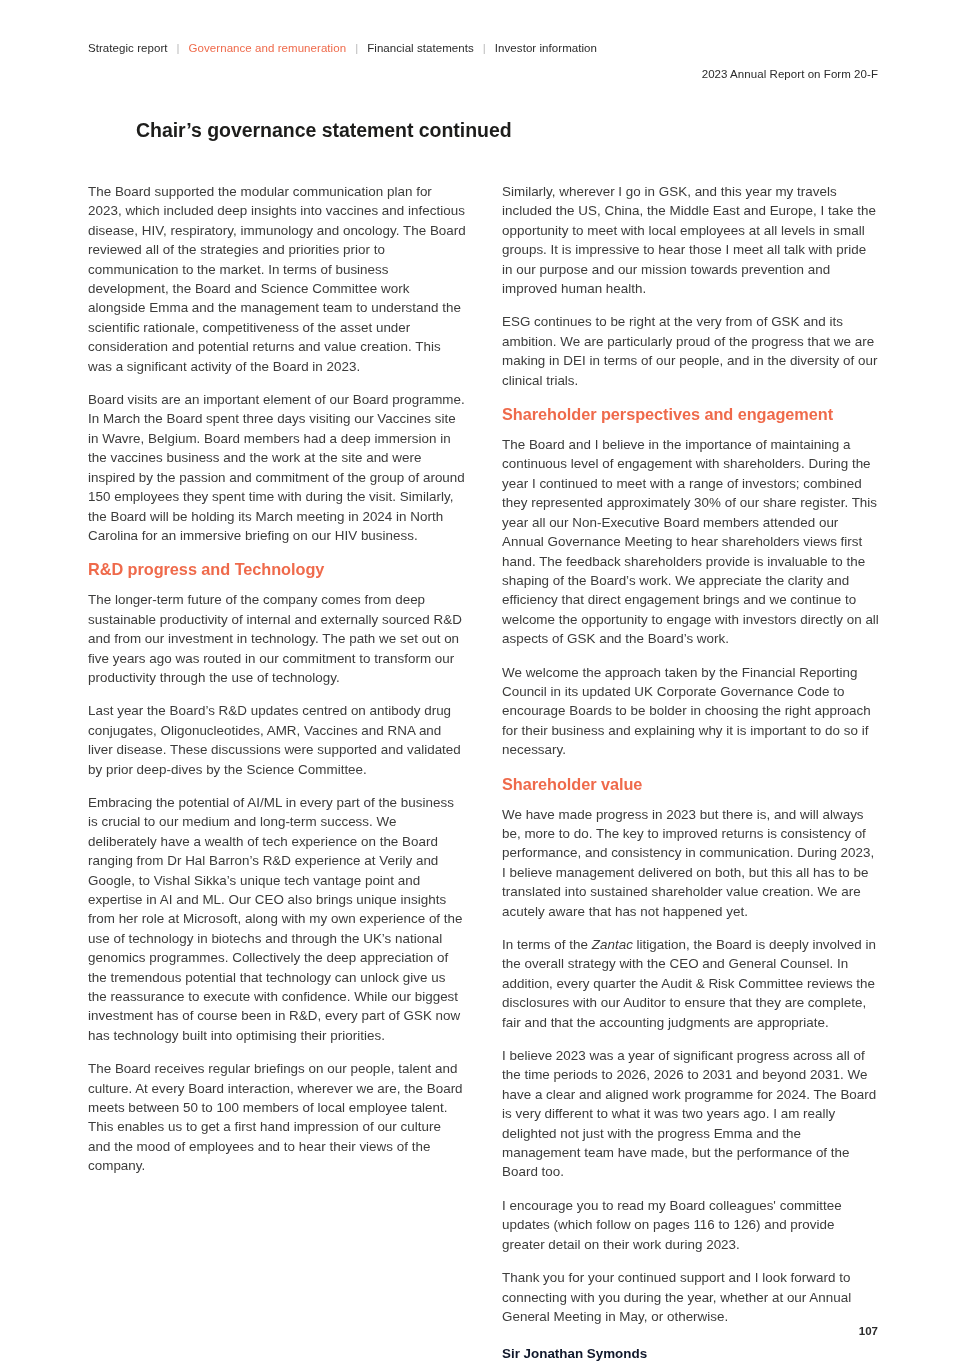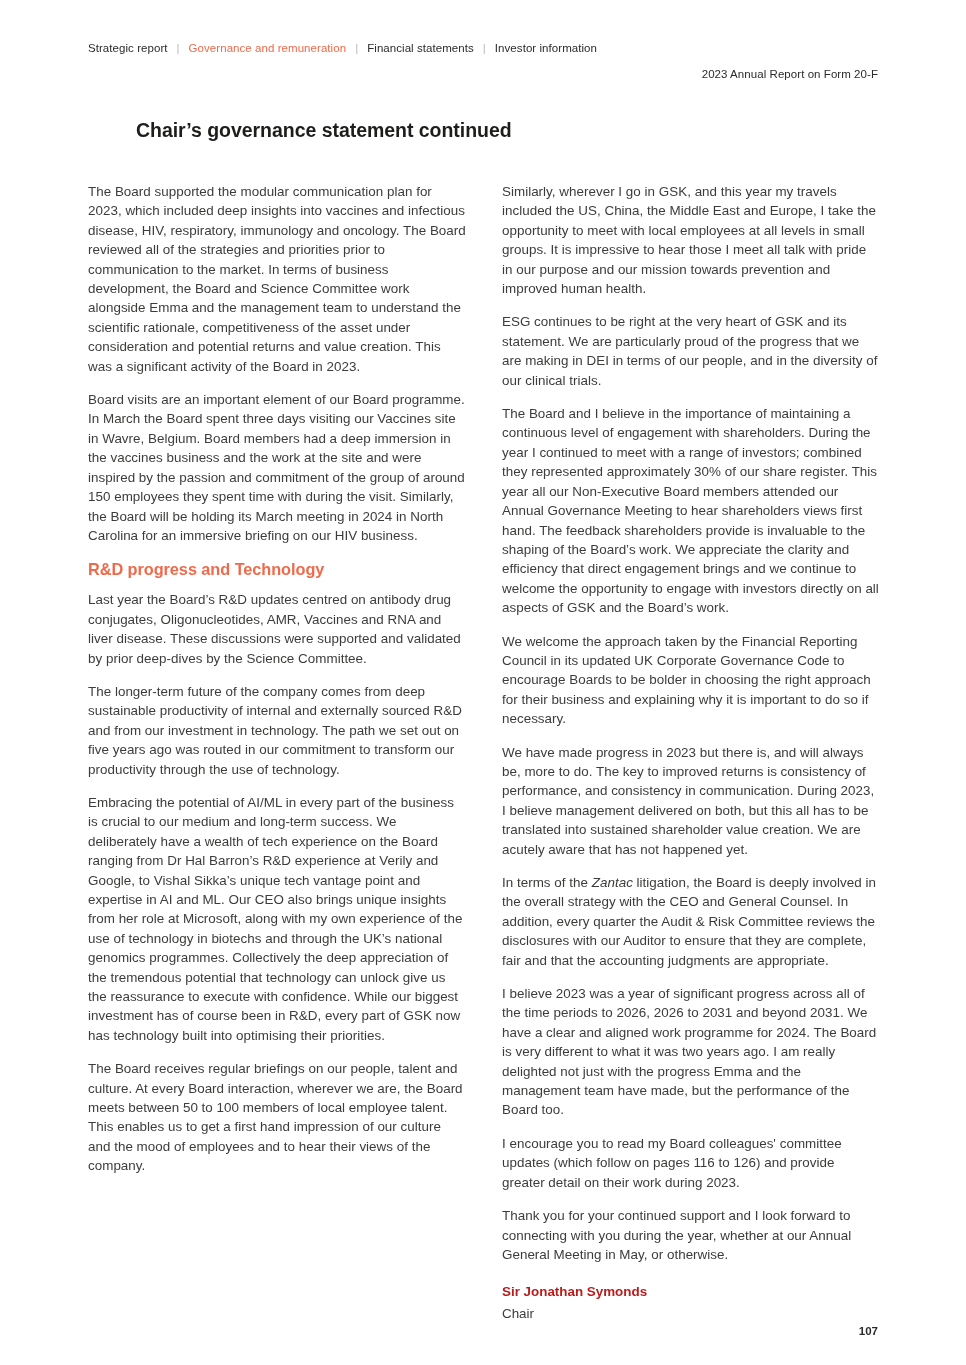--- a/index.html
+++ b/index.html
@@ -100,21 +100,21 @@
     letter-spacing: -0.003em;
   }
 
   .italic { font-style: italic; }
 
   .signature {
     margin: 18px 0 2px 0;
     font-size: 13.4px;
     line-height: 19.4px;
     font-weight: bold;
-    color: #b91c1c;
+    color: #0f172a;
   }
   .signature-role {
     margin: 0;
     font-size: 13.4px;
     line-height: 19.4px;
     color: #3c3c3b;
   }
 
   
   .folio {
@@ -145,31 +145,33 @@
   </div>
 
   <h1 class="page-title">Chair’s governance statement continued</h1>
 
   <div class="columns">
 
     <div class="col left">
       <p class="body">The Board supported the modular communication plan for 2023, which included deep insights into vaccines and infectious disease, HIV, respiratory, immunology and oncology. The Board reviewed all of the strategies and priorities prior to communication to the market. In terms of business development, the Board and Science Committee work alongside Emma and the management team to understand the scientific rationale, competitiveness of the asset under consideration and potential returns and value creation. This was a significant activity of the Board in 2023.</p>
       <p class="body">Board visits are an important element of our Board programme. In March the Board spent three days visiting our Vaccines site in Wavre, Belgium. Board members had a deep immersion in the vaccines business and the work at the site and were inspired by the passion and commitment of the group of around 150 employees they spent time with during the visit. Similarly, the Board will be holding its March meeting in 2024 in North Carolina for an immersive briefing on our HIV business.</p>
       <h2 class="section">R&amp;D progress and Technology</h2>
+      <p class="body">The longer-term future of the company comes from deep sustainable productivity of internal and externally sourced R&amp;D and from our investment in technology. The path we set out on five years ago was routed in our commitment to transform our productivity through the use of technology.</p>
       <p class="body">Last year the Board’s R&amp;D updates centred on antibody drug conjugates, Oligonucleotides, AMR, Vaccines and RNA and liver disease. These discussions were supported and validated by prior deep-dives by the Science Committee.</p>
-      <p class="body">The longer-term future of the company comes from deep sustainable productivity of internal and externally sourced R&amp;D and from our investment in technology. The path we set out on five years ago was routed in our commitment to transform our productivity through the use of technology.</p>
       <p class="body">Embracing the potential of AI/ML in every part of the business is crucial to our medium and long-term success. We deliberately have a wealth of tech experience on the Board ranging from Dr Hal Barron’s R&amp;D experience at Verily and Google, to Vishal Sikka’s unique tech vantage point and expertise in AI and ML. Our CEO also brings unique insights from her role at Microsoft, along with my own experience of the use of technology in biotechs and through the UK’s national genomics programmes. Collectively the deep appreciation of the tremendous potential that technology can unlock give us the reassurance to execute with confidence. While our biggest investment has of course been in R&amp;D, every part of GSK now has technology built into optimising their priorities.</p>
       <p class="body">The Board receives regular briefings on our people, talent and culture. At every Board interaction, wherever we are, the Board meets between 50 to 100 members of local employee talent. This enables us to get a first hand impression of our culture and the mood of employees and to hear their views of the company.</p>
     </div>
 
     <div class="col right">
       <p class="body">Similarly, wherever I go in GSK, and this year my travels included the US, China, the Middle East and Europe, I take the opportunity to meet with local employees at all levels in small groups. It is impressive to hear those I meet all talk with pride in our purpose and our mission towards prevention and improved human health.</p>
-      <p class="body">ESG continues to be right at the very heart of GSK and its statement. We are particularly proud of the progress that we are making in DEI in terms of our people, and in the diversity of our clinical trials.</p>
+      <p class="body">ESG continues to be right at the very from of GSK and its ambition. We are particularly proud of the progress that we are making in DEI in terms of our people, and in the diversity of our clinical trials.</p>
+      <h2 class="section">Shareholder perspectives and engagement</h2>
       <p class="body">The Board and I believe in the importance of maintaining a continuous level of engagement with shareholders. During the year I continued to meet with a range of investors; combined they represented approximately 30% of our share register. This year all our Non-Executive Board members attended our Annual Governance Meeting to hear shareholders views first hand. The feedback shareholders provide is invaluable to the shaping of the Board’s work. We appreciate the clarity and efficiency that direct engagement brings and we continue to welcome the opportunity to engage with investors directly on all aspects of GSK and the Board’s work.</p>
       <p class="body">We welcome the approach taken by the Financial Reporting Council in its updated UK Corporate Governance Code to encourage Boards to be bolder in choosing the right approach for their business and explaining why it is important to do so if necessary.</p>
+      <h2 class="section">Shareholder value</h2>
       <p class="body">We have made progress in 2023 but there is, and will always be, more to do. The key to improved returns is consistency of performance, and consistency in communication. During 2023, I believe management delivered on both, but this all has to be translated into sustained shareholder value creation. We are acutely aware that has not happened yet.</p>
       <p class="body"><span>In terms of the </span><span class="italic">Zantac</span><span> litigation, the Board is deeply involved in the overall strategy with the CEO and General Counsel. In addition, every quarter the Audit &amp; Risk Committee reviews the disclosures with our Auditor to ensure that they are complete, fair and that the accounting judgments are appropriate.</span></p>
       <p class="body">I believe 2023 was a year of significant progress across all of the time periods to 2026, 2026 to 2031 and beyond 2031. We have a clear and aligned work programme for 2024. The Board is very different to what it was two years ago. I am really delighted not just with the progress Emma and the management team have made, but the performance of the Board too.</p>
       <p class="body">I encourage you to read my Board colleagues' committee updates (which follow on pages 116 to 126) and provide greater detail on their work during 2023.</p>
       <p class="body">Thank you for your continued support and I look forward to connecting with you during the year, whether at our Annual General Meeting in May, or otherwise.</p>
       <p class="signature">Sir Jonathan Symonds</p>
       <p class="signature-role">Chair</p>
     </div>
 
   </div>

